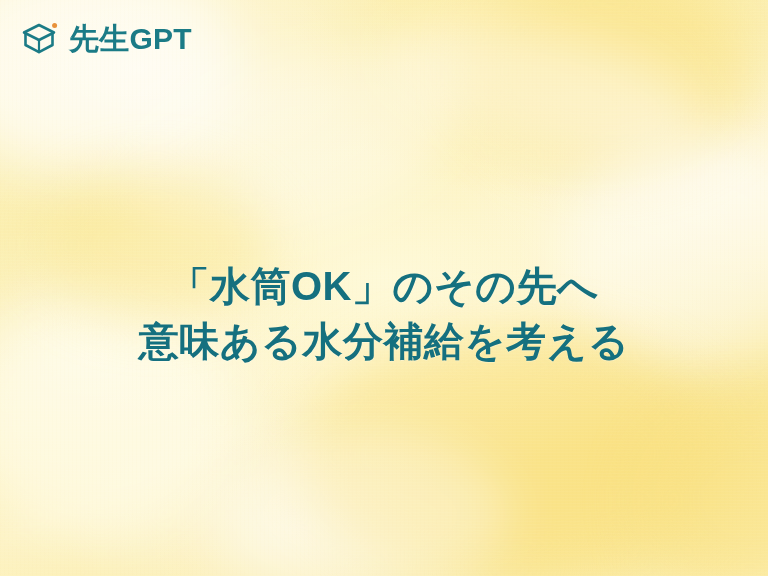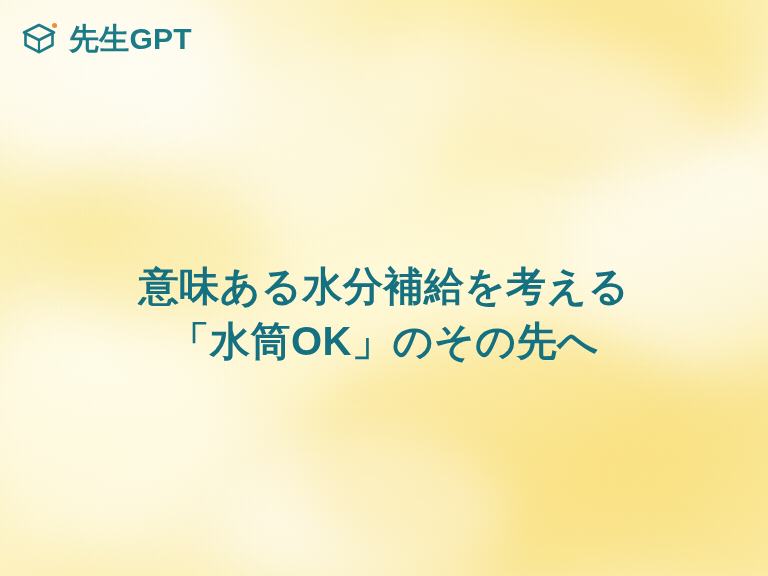--- a/index.html
+++ b/index.html
@@ -157,18 +157,18 @@
       <path d="M7.5 15.2 L7.5 27 L21 34.2 L34.5 27 L34.5 15.2" fill="none" stroke="#1b7b86" stroke-width="2.6" stroke-linejoin="round" stroke-linecap="round"></path>
 
       <path d="M21 22.3 L21 34.2" fill="none" stroke="#1b7b86" stroke-width="2.2" stroke-linecap="round"></path>
 
       <circle cx="36.6" cy="7.4" r="2.5" fill="#e8913a"></circle>
     </svg>
     <span class="wordmark">先生GPT</span>
   </div>
 
   <h1 id="headline">
+    <span class="line">「水筒OK」のその先へ</span>
     <span class="line">意味ある水分補給を考える</span>
-    <span class="line">「水筒OK」のその先へ</span>
   </h1>
 
 
 </div>
 
 </body></html>

